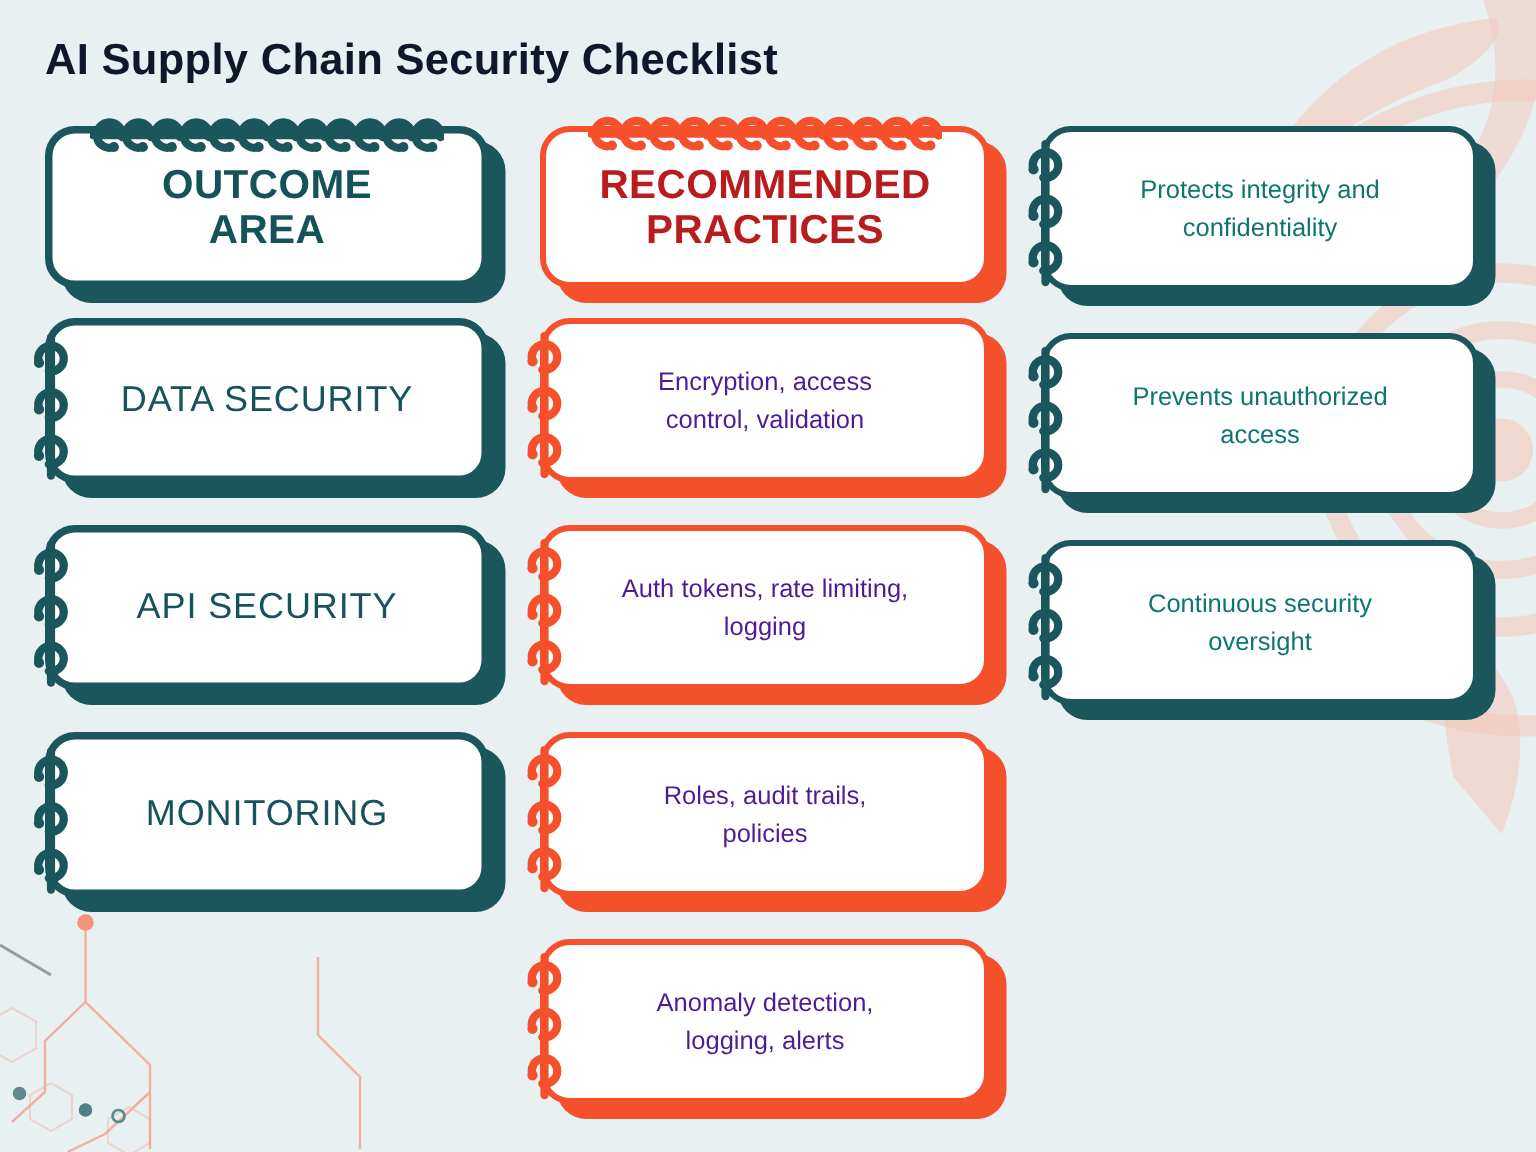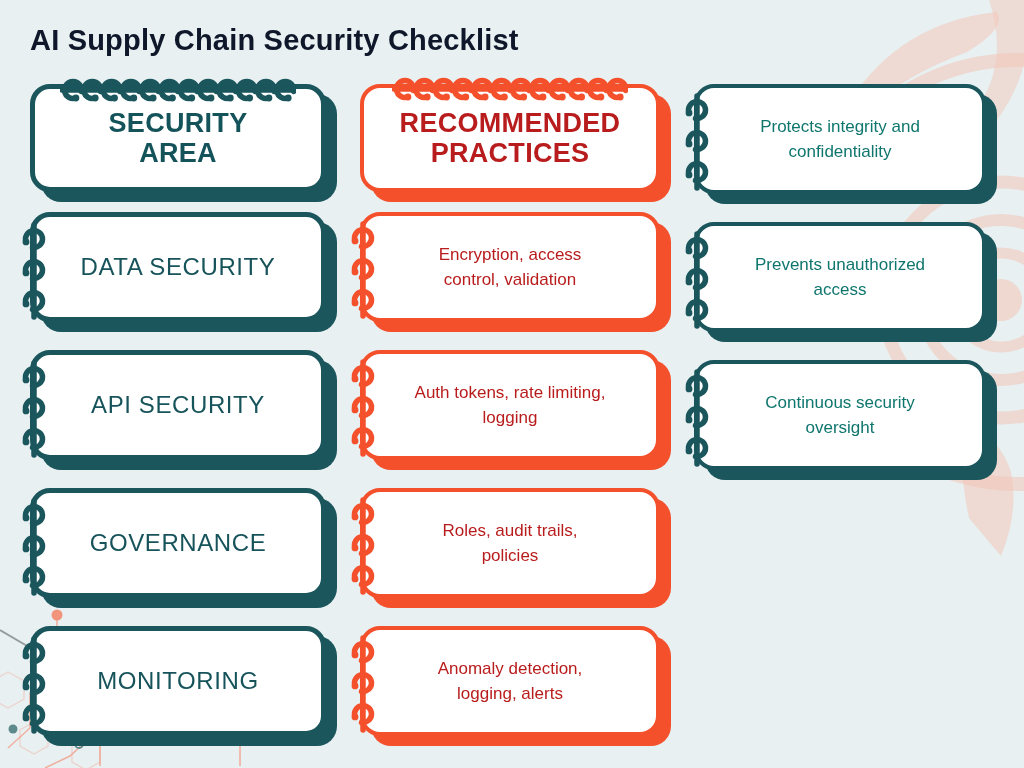--- a/index.html
+++ b/index.html
@@ -41,21 +41,21 @@
     font-size:27px;font-weight:700;line-height:1.12;letter-spacing:.3px;
     white-space:pre-line;color:#14535A;
   }
   .col-orange .header-text{color:#b91c1c}
   .area-text{
     font-size:24px;font-weight:400;color:#17535A;letter-spacing:.6px;
   }
   .cell-text{
     font-size:17px;font-weight:500;line-height:1.5;white-space:pre-line;
   }
-  .col-orange .cell-text{color:#b91c1c}
+  .col-orange .cell-text{color:#4c1d95}
   .col-teal2 .cell-text{color:#0f766e}
 
   .coil-svg{color:var(--cc);display:block}
   .coils-top{position:absolute;top:-17px;left:50%;transform:translateX(-50%)}
   .coils-left{position:absolute;left:-18px;top:5px}
 </style>
 </head>
 <body>
 
 <svg width="0" height="0" style="position:absolute" aria-hidden="true">
@@ -123,40 +123,34 @@
 <div class="content">
   <h1 class="title">AI Supply Chain Security Checklist</h1>
 
   <div class="grid">
 
     <div class="col col-teal1">
       <div class="card header-card">
         <svg class="coil-svg coils-top" width="236" height="36" viewBox="0 0 236 36">
             <use href="#coils-top-strip"></use>
           </svg>
-        <div class="header-text">SECURITY
+        <div class="header-text">OUTCOME
 AREA</div>
       </div>
       <div class="card row-card">
         <svg class="coil-svg coils-left" width="34" height="100" viewBox="0 0 34 100">
             <use href="#coils-left-strip"></use>
           </svg>
         <div class="area-text">DATA SECURITY</div>
       </div>
       <div class="card row-card">
         <svg class="coil-svg coils-left" width="34" height="100" viewBox="0 0 34 100">
             <use href="#coils-left-strip"></use>
           </svg>
         <div class="area-text">API SECURITY</div>
-      </div>
-      <div class="card row-card">
-        <svg class="coil-svg coils-left" width="34" height="100" viewBox="0 0 34 100">
-            <use href="#coils-left-strip"></use>
-          </svg>
-        <div class="area-text">GOVERNANCE</div>
       </div>
       <div class="card row-card">
         <svg class="coil-svg coils-left" width="34" height="100" viewBox="0 0 34 100">
             <use href="#coils-left-strip"></use>
           </svg>
         <div class="area-text">MONITORING</div>
       </div>
     </div>
 
     <div class="col col-orange">

